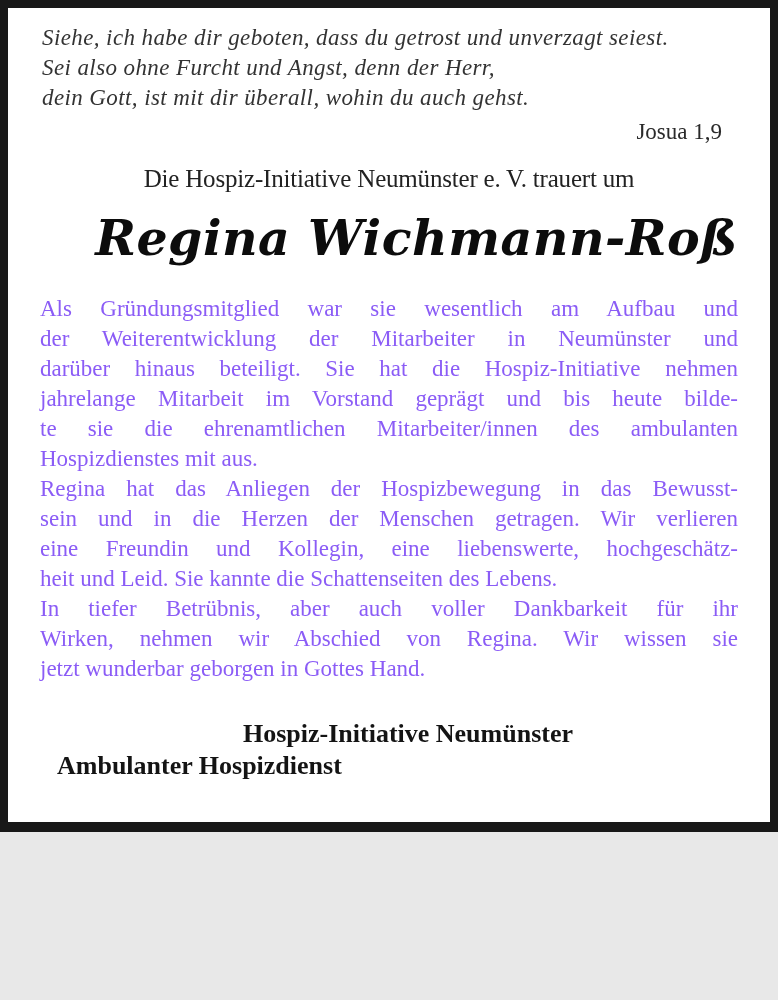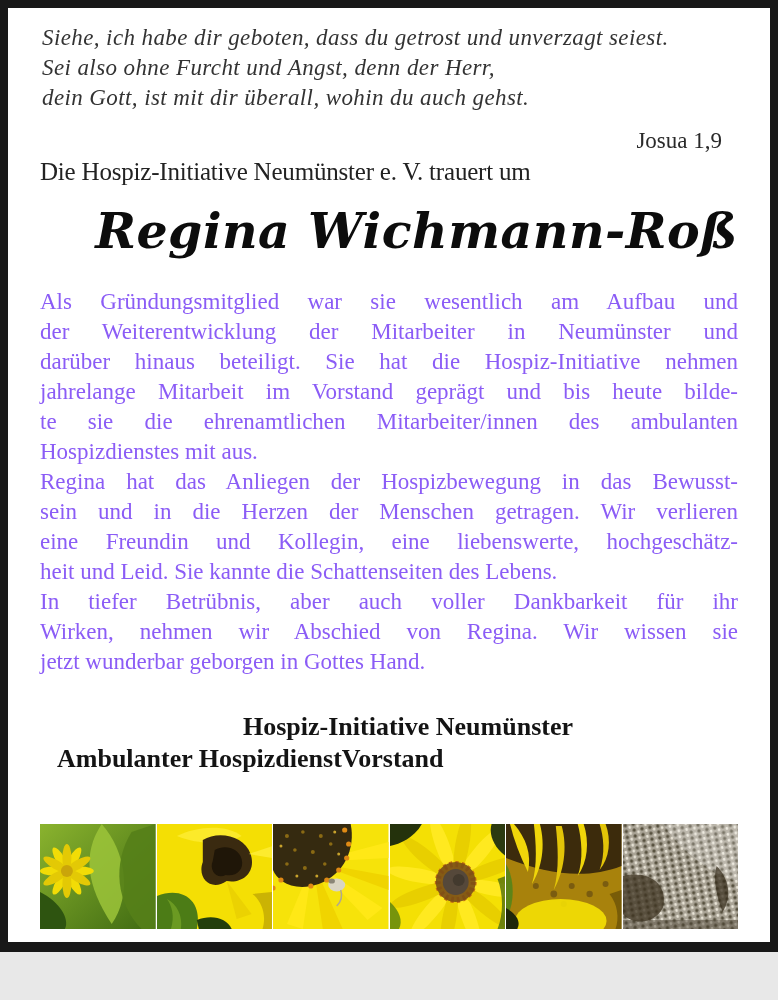--- a/index.html
+++ b/index.html
@@ -1,48 +1,49 @@
 <!DOCTYPE html>
 <html lang="de"><head>
 <meta charset="utf-8">
 <style>
   html,body { margin:0; padding:0; background:#e8e8e8; }
   .page {
     position: relative;
-    width: 778px; height: 952px;
+    width: 778px; height: 832px;
     box-sizing: border-box;
     background: #ffffff;
     border: 8px solid #181818;
     border-bottom-width: 10px;
     font-family: "Liberation Serif", "DejaVu Serif", serif;
     color: #1d1d1d;
     overflow: hidden;
   }
   .content { padding: 15px 32px 0 32px; }
 
   .quote {
     font-style: italic;
     font-size: 23px;
     line-height: 30px;
     color: #333333;
     letter-spacing: 0.4px;
     padding-left: 2px;
   }
   .attribution {
-    margin-top: 13px;
+    margin-top: 4px;
     font-size: 23px;
     line-height: 30px;
     text-align: right;
     padding-right: 16px;
     color: #2a2a2a;
   }
   .intro {
-    margin-top: 0;
+    margin-top: 16px;
     font-size: 25px;
     line-height: 32px;
+    text-align: center;
     letter-spacing: -0.2px;
     color: #222222;
   }
   .deceased-name {
     margin-top: 14px;
     font-family: "DejaVu Serif", "Liberation Serif", serif;
     font-weight: bold;
     font-style: italic;
     font-size: 49px;
     line-height: 58px;
@@ -121,21 +122,20 @@
         <div class="body-line para-end">heit und Leid. Sie kannte die Schattenseiten des Lebens.</div>
         <div class="body-line">In tiefer Betrübnis, aber auch voller Dankbarkeit für ihr</div>
         <div class="body-line">Wirken, nehmen wir Abschied von Regina. Wir wissen sie</div>
         <div class="body-line para-end">jetzt wunderbar geborgen in Gottes Hand.</div>
       </div>
 
     <div class="signature">
       <div class="sig-org">Hospiz-Initiative Neumünster</div>
       <div class="sig-row">
         <span>Ambulanter Hospizdienst</span>
-        <span>Vorstand</span>
       </div>
     </div>
 
     <div class="photo-strip">
 
       <div class="photo" role="img" aria-label="sunflower-among-green-leaves">
         <svg viewBox="0 0 116 105" preserveAspectRatio="none">
           <defs>
             <linearGradient id="g1a" x1="0" y1="0" x2="1" y2="1">
               <stop offset="0" stop-color="#8ab32e"></stop>

